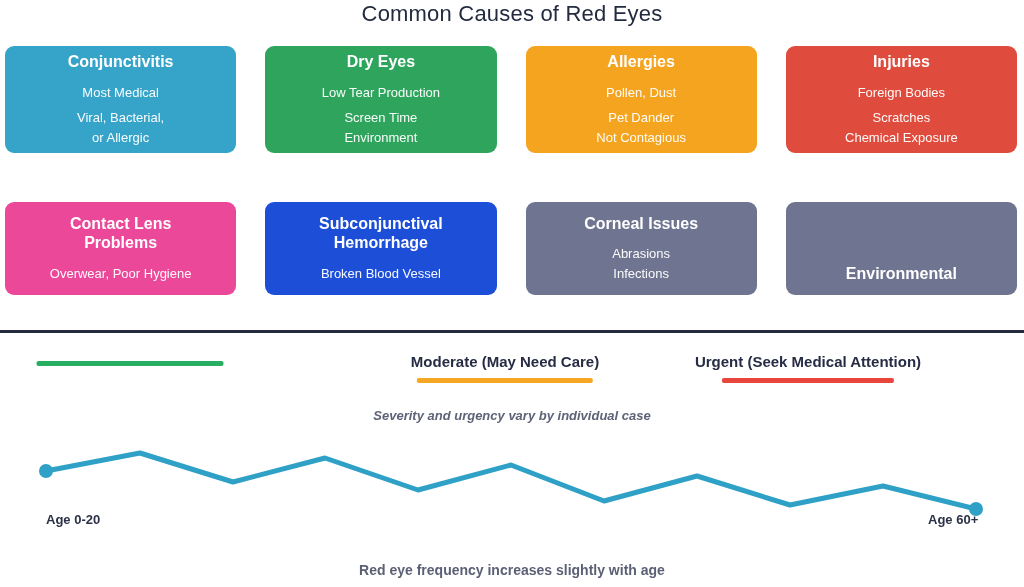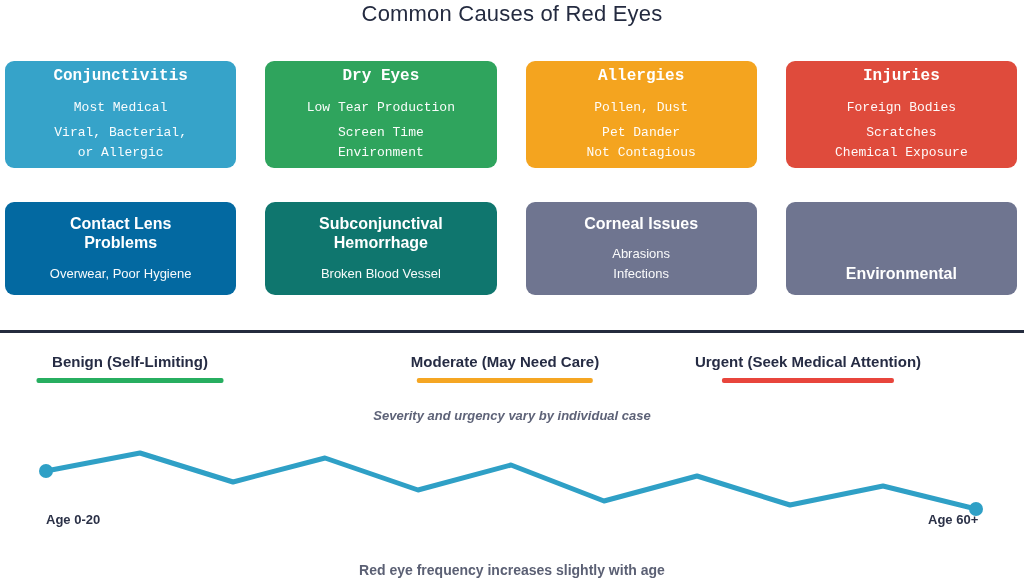--- a/index.html
+++ b/index.html
@@ -20,21 +20,21 @@
     color: #242B40;
     letter-spacing: 0.2px;
   }
   .cards-row {
     position: absolute;
     left: 5px; right: 7px;
     display: grid;
     grid-template-columns: repeat(4, 1fr);
     gap: 29px;
   }
-  .cards-row.row1 { top: 61px; height: 103px; font-family: Liberation Mono, monospace; }
+  .cards-row.row1 { top: 46px; height: 103px; }
   .cards-row.row2 { top: 202px; height: 93px; }
   .card {
     border-radius: 9px;
     color: #ffffff;
     display: flex;
     flex-direction: column;
     justify-content: center;
     align-items: center;
     text-align: center;
     padding: 6px 12px;
@@ -134,45 +134,44 @@
 Not Contagious</div>
       </div>
       <div class="card" style="background: rgb(223, 75, 60);">
         <div class="card-title">Injuries</div>
         <div class="card-para">Foreign Bodies</div>
         <div class="card-para">Scratches
 Chemical Exposure</div>
       </div>
     </div>
   <div class="cards-row row2">
-      <div class="card" style="background: #0369a1;">
+      <div class="card" style="background: #ec4899;">
         <div class="card-title">Contact Lens
 Problems</div>
         <div class="card-para">Overwear, Poor Hygiene</div>
       </div>
-      <div class="card" style="background: #0f766e; border-radius: 10px;">
+      <div class="card" style="background: #1d4ed8;">
         <div class="card-title">Subconjunctival
 Hemorrhage</div>
         <div class="card-para">Broken Blood Vessel</div>
       </div>
       <div class="card" style="background: rgb(111, 117, 144);">
         <div class="card-title">Corneal Issues</div>
         <div class="card-para">Abrasions
 Infections</div>
       </div>
       <div class="card" style="background: rgb(111, 117, 144); justify-content: flex-end;">
         <div class="card-title">Environmental</div>
       </div>
     </div>
 
   <div class="divider"></div>
 
   <div id="legend-root">
       <div class="legend-item" style="left: 130px;">
-        <div class="legend-label">Benign (Self-Limiting)</div>
         <div class="legend-bar" style="width: 187px; background: rgb(39, 174, 96);"></div>
       </div>
       <div class="legend-item" style="left: 505px;">
         <div class="legend-label">Moderate (May Need Care)</div>
         <div class="legend-bar" style="width: 176px; background: rgb(245, 166, 35);"></div>
       </div>
       <div class="legend-item" style="left: 808px;">
         <div class="legend-label">Urgent (Seek Medical Attention)</div>
         <div class="legend-bar" style="width: 172px; background: rgb(232, 69, 60);"></div>
       </div>

